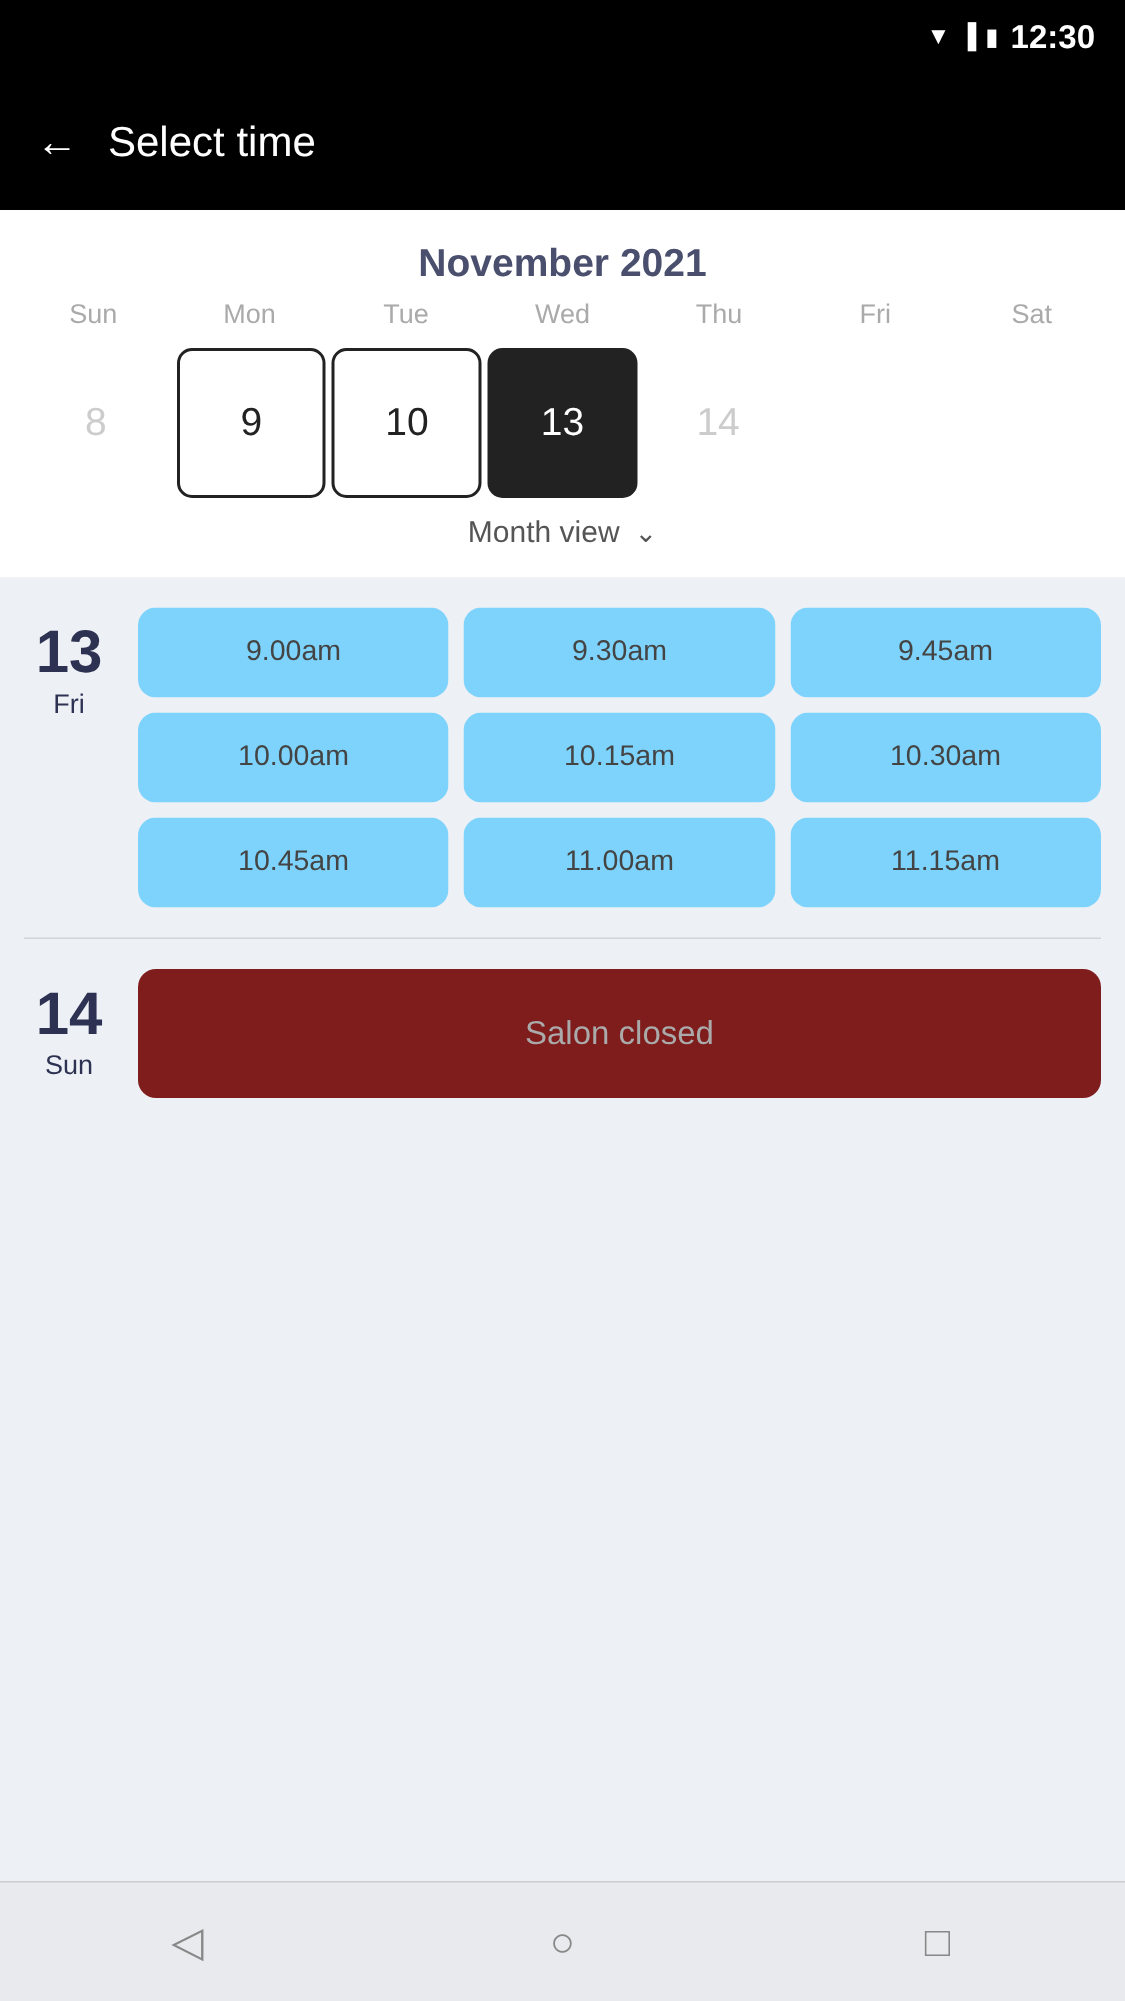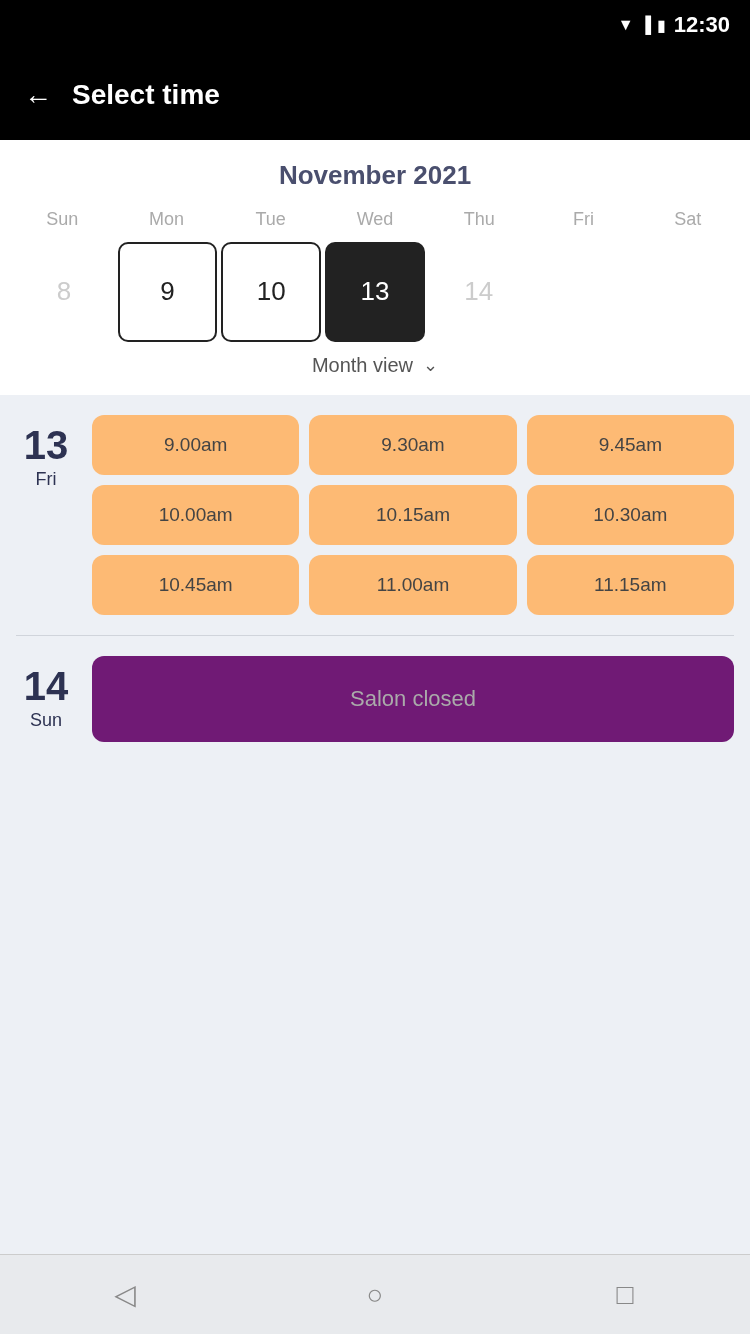--- a/index.html
+++ b/index.html
@@ -49,34 +49,34 @@
       gap: 20px;
     }
     .back-btn {
       color: #fff;
       font-size: 28px;
       cursor: pointer;
     }
     .header-title {
       color: #fff;
       font-size: 28px;
-      font-weight: 700;
+      font-weight: 400;
     }
 
     
     .calendar-section {
       background: #fff;
       padding: 20px 10px 10px;
     }
     .month-year {
       text-align: center;
       font-size: 26px;
       font-weight: 600;
       color: #4a4f6e;
-      margin-bottom: 14px;
+      margin-bottom: 4px;
     }
 
     
     .day-headers {
       display: grid;
       grid-template-columns: repeat(7, 1fr);
       text-align: center;
       margin-bottom: 8px;
     }
     .day-header {
@@ -164,21 +164,21 @@
     }
 
     .time-slots-grid {
       flex: 1;
       display: grid;
       grid-template-columns: repeat(3, 1fr);
       gap: 10px;
     }
 
     .time-slot {
-      background: #fdba74;
+      background: #7dd3fc;
       border-radius: 12px;
       display: flex;
       align-items: center;
       justify-content: center;
       padding: 18px 8px;
       font-size: 19px;
       color: #444;
       cursor: pointer;
       border: 1.5px solid transparent;
     }
@@ -190,21 +190,21 @@
       margin: 10px 0 20px;
     }
 
     
     .closed-block {
       display: flex;
       gap: 16px;
     }
     .salon-closed-box {
       flex: 1;
-      background: #701a75;
+      background: #7f1d1d;
       border-radius: 12px;
       display: flex;
       align-items: center;
       justify-content: center;
       padding: 30px;
       font-size: 22px;
       color: #aaa;
     }
 
     

